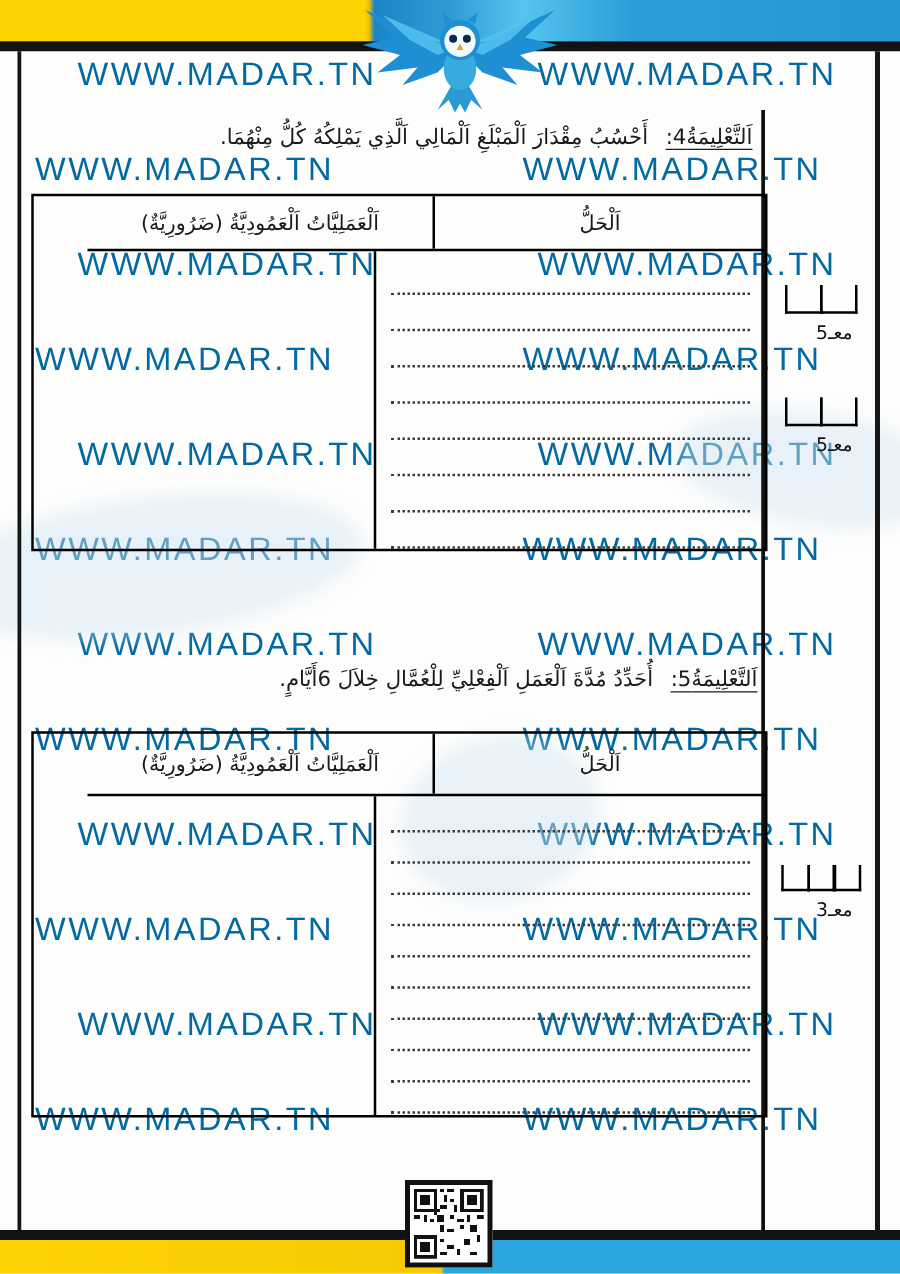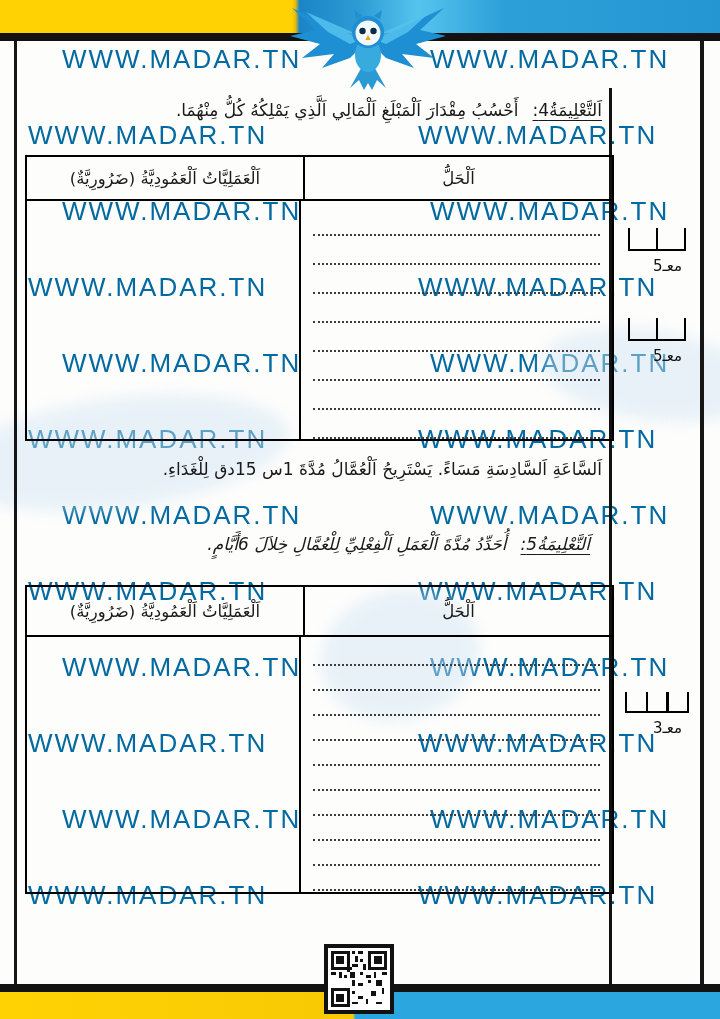--- a/index.html
+++ b/index.html
@@ -21,21 +21,21 @@
   
   .wm{position:absolute;color:#0369a1;font-family:"Liberation Sans",sans-serif;
       font-size:26px;letter-spacing:2px;z-index:1;white-space:nowrap;font-weight:400;}
   .swoosh{position:absolute;background:#cfe4f2;opacity:.45;border-radius:50%;filter:blur(7px);z-index:1;}
   
   .artext{direction:rtl;text-align:right;font-size:17px;line-height:32px;z-index:2;}
   .lbl{text-decoration:underline;text-underline-offset:4px;margin-left:14px;}
   
   .ttable{border:2.5px solid #000;z-index:2;display:flex;flex-direction:column;background:transparent;}
   .trow{display:flex;flex-direction:row;}
-  .thead{border-bottom:2.5px solid #000;}
+  .thead{border-bottom:2.5px solid #000;margin-left:43px;}
   .cell-ops{flex:0 0 272px;border-right:2.5px solid #000;display:flex;align-items:center;justify-content:center;}
   .cell-sol{flex:1;display:flex;align-items:center;justify-content:center;}
   .hcell{direction:rtl;font-size:16.5px;text-align:center;padding:4px 2px;}
   .tbody{flex:1;}
   .body-sol{display:block;align-items:stretch;justify-content:flex-start;}
   .dl{border-bottom:2.5px dotted #3c3c3c;margin:0 12px;}
   
   .mark{position:absolute;width:86px;text-align:center;z-index:2;}
   .boxrow{display:flex;justify-content:center;}
   .mbox{width:30px;height:23px;border:2.5px solid #000;border-top:none;box-sizing:border-box;}
@@ -121,24 +121,23 @@
         <div class="dl" style="height: 27px;"></div>
         <div class="dl" style="height: 27px;"></div>
         <div class="dl" style="height: 27px;"></div>
         <div class="dl" style="height: 27px;"></div>
         <div class="dl" style="height: 27px;"></div>
       </div>
   </div>
 </div>
 
 <div class="abs artext" style="left:22px;top:452px;width:580px;line-height:35px;">
-  <div>اَلسَّاعَةِ اَلسَّادِسَةِ مَسَاءً. يَسْتَرِيحُ اَلْعُمَّالُ مُدَّةَ 1س 15دق لِلْغَدَاءِ.</div>
-</div>
-
-<div class="abs artext" style="left:48px;top:528px;width:542px;font-style:italic;">
+</div>
+
+<div class="abs artext" style="left:64px;top:528px;width:542px;">
   <span class="lbl">اَلتَّعْلِيمَةُ5:</span><span>أُحَدِّدُ مُدَّةَ اَلْعَمَلِ اَلْفِعْلِيِّ لِلْعُمَّالِ خِلاَلَ 6أَيَّامٍ.</span>
 </div>
 
 <div class="abs ttable" style="left:25px;top:585px;width:585px;height:305px;">
   <div class="trow thead" style="flex:0 0 48px;">
     <div class="cell-ops hcell">اَلْعَمَلِيَّاتُ اَلْعَمُودِيَّةُ (ضَرُورِيَّةٌ)</div>
     <div class="cell-sol hcell">اَلْحَلُّ</div>
   </div>
   <div class="trow tbody">
     <div class="cell-ops"></div>

